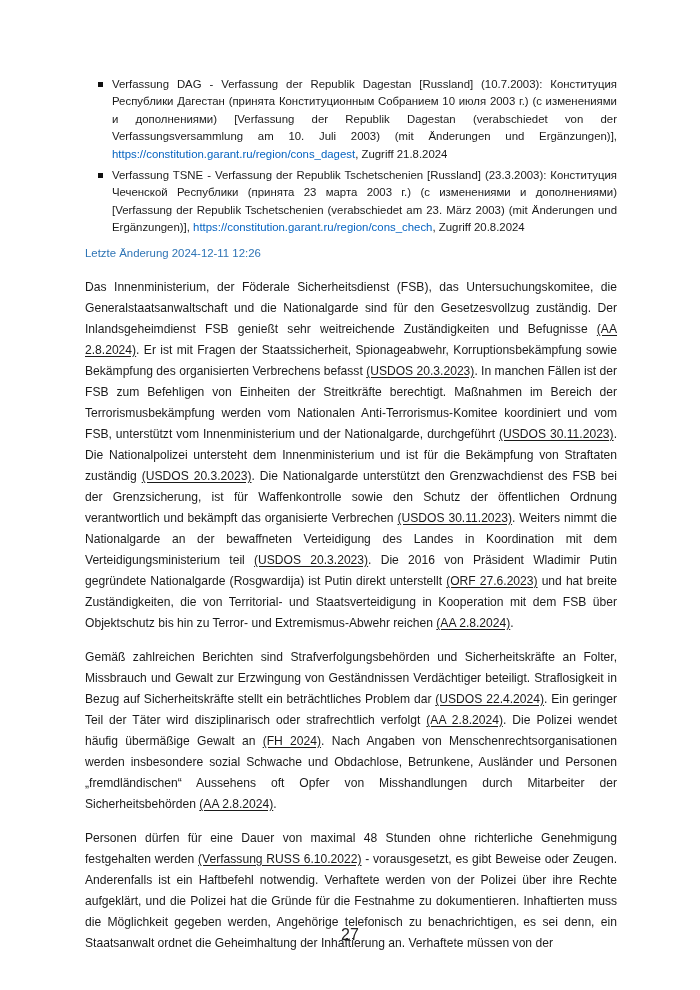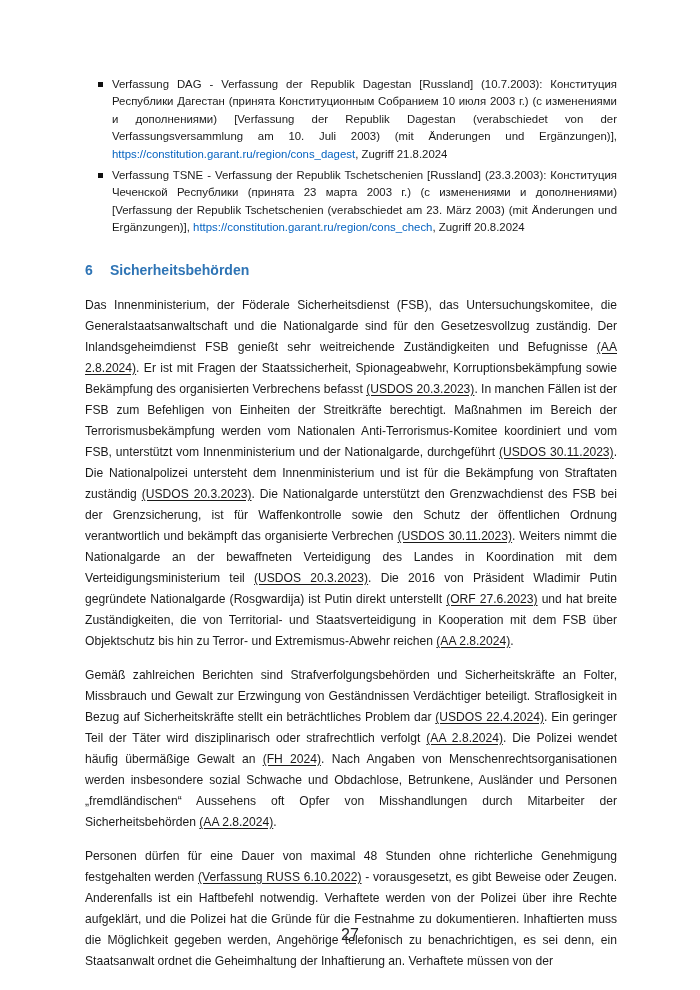--- a/index.html
+++ b/index.html
@@ -52,24 +52,22 @@
     <li class="ref-item">
       <span class="marker"></span>
       <span class="ref-text"><span class="seg-plain">Verfassung DAG - Verfassung der Republik Dagestan [Russland] (10.7.2003): Конституция Республики Дагестан (принята Конституционным Собранием 10 июля 2003 г.) (с изменениями и дополнениями) [Verfassung der Republik Dagestan (verabschiedet von der Verfassungsversammlung am 10. Juli 2003) (mit Änderungen und Ergänzungen)], </span><span class="seg-link">https://constitution.garant.ru/region/cons_dagest</span><span class="seg-plain">, Zugriff 21.8.2024</span></span>
     </li>
     <li class="ref-item">
       <span class="marker"></span>
       <span class="ref-text"><span class="seg-plain">Verfassung TSNE - Verfassung der Republik Tschetschenien [Russland] (23.3.2003): Конституция Чеченской Республики (принята 23 марта 2003 г.) (с изменениями и дополнениями) [Verfassung der Republik Tschetschenien (verabschiedet am 23. März 2003) (mit Änderungen und Ergänzungen)], </span><span class="seg-link">https://constitution.garant.ru/region/cons_chech</span><span class="seg-plain">, Zugriff 20.8.2024</span></span>
     </li>
   </ul>
 
-  <div class="section-heading">
-    <span class="sec-num">6</span><span class="sec-title">Sicherheitsbehörden</span>
-  </div>
 
+  <div class="last-change">Letzte Änderung 2024-12-11 12:26</div>
 
   <p class="body-para first"><span class="seg-plain">Das Innenministerium, der Föderale Sicherheitsdienst (FSB), das Untersuchungskomitee, die Generalstaatsanwaltschaft und die Nationalgarde sind für den Gesetzesvollzug zuständig. Der Inlandsgeheimdienst FSB genießt sehr weitreichende Zuständigkeiten und Befugnisse </span><span class="seg-cite">(AA 2.8.2024)</span><span class="seg-plain">. Er ist mit Fragen der Staatssicherheit, Spionageabwehr, Korruptionsbekämpfung sowie Bekämpfung des organisierten Verbrechens befasst </span><span class="seg-cite">(USDOS 20.3.2023)</span><span class="seg-plain">. In manchen Fällen ist der FSB zum Befehligen von Einheiten der Streitkräfte berechtigt. Maßnahmen im Bereich der Terrorismusbekämpfung werden vom Nationalen Anti-Terrorismus-Komitee koordiniert und vom FSB, unterstützt vom Innenministerium und der Nationalgarde, durchgeführt </span><span class="seg-cite">(USDOS 30.11.2023)</span><span class="seg-plain">. Die Nationalpolizei untersteht dem Innenministerium und ist für die Bekämpfung von Straftaten zuständig </span><span class="seg-cite">(USDOS 20.3.2023)</span><span class="seg-plain">. Die Nationalgarde unterstützt den Grenzwachdienst des FSB bei der Grenzsicherung, ist für Waffenkontrolle sowie den Schutz der öffentlichen Ordnung verantwortlich und bekämpft das organisierte Verbrechen </span><span class="seg-cite">(USDOS 30.11.2023)</span><span class="seg-plain">. Weiters nimmt die Nationalgarde an der bewaffneten Verteidigung des Landes in Koordination mit dem Verteidigungsministerium teil </span><span class="seg-cite">(USDOS 20.3.2023)</span><span class="seg-plain">. Die 2016 von Präsident Wladimir Putin gegründete Nationalgarde (Rosgwardija) ist Putin direkt unterstellt </span><span class="seg-cite">(ORF 27.6.2023)</span><span class="seg-plain"> und hat breite Zuständigkeiten, die von Territorial- und Staatsverteidigung in Kooperation mit dem FSB über Objektschutz bis hin zu Terror- und Extremismus-Abwehr reichen </span><span class="seg-cite">(AA 2.8.2024)</span><span class="seg-plain">.</span></p>
 
   <p class="body-para"><span class="seg-plain">Gemäß zahlreichen Berichten sind Strafverfolgungsbehörden und Sicherheitskräfte an Folter, Missbrauch und Gewalt zur Erzwingung von Geständnissen Verdächtiger beteiligt. Straflosigkeit in Bezug auf Sicherheitskräfte stellt ein beträchtliches Problem dar </span><span class="seg-cite">(USDOS 22.4.2024)</span><span class="seg-plain">. Ein geringer Teil der Täter wird disziplinarisch oder strafrechtlich verfolgt </span><span class="seg-cite">(AA 2.8.2024)</span><span class="seg-plain">. Die Polizei wendet häufig übermäßige Gewalt an </span><span class="seg-cite">(FH 2024)</span><span class="seg-plain">. Nach Angaben von Menschenrechtsorganisationen werden insbesondere sozial Schwache und Obdachlose, Betrunkene, Ausländer und Personen „fremdländischen“ Aussehens oft Opfer von Misshandlungen durch Mitarbeiter der Sicherheitsbehörden </span><span class="seg-cite">(AA 2.8.2024)</span><span class="seg-plain">.</span></p>
 
   <p class="body-para"><span class="seg-plain">Personen dürfen für eine Dauer von maximal 48 Stunden ohne richterliche Genehmigung festgehalten werden </span><span class="seg-cite">(Verfassung RUSS 6.10.2022)</span><span class="seg-plain"> - vorausgesetzt, es gibt Beweise oder Zeugen. Anderenfalls ist ein Haftbefehl notwendig. Verhaftete werden von der Polizei über ihre Rechte aufgeklärt, und die Polizei hat die Gründe für die Festnahme zu dokumentieren. Inhaftierten muss die Möglichkeit gegeben werden, Angehörige telefonisch zu benachrichtigen, es sei denn, ein Staatsanwalt ordnet die Geheimhaltung der Inhaftierung an. Verhaftete müssen von der</span></p>
 
 </div>
 
 <div class="footer">27</div>

